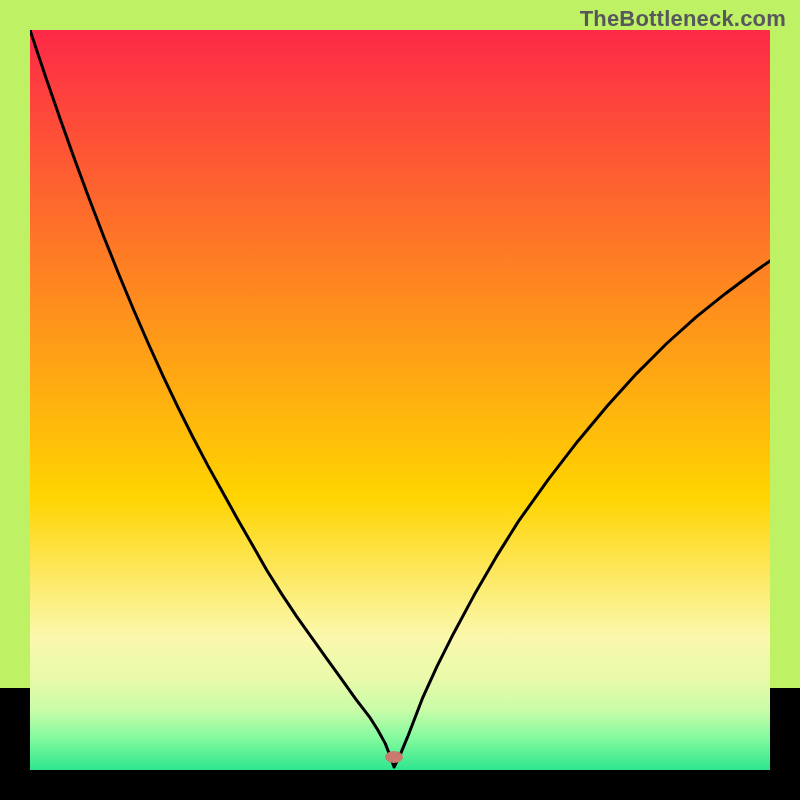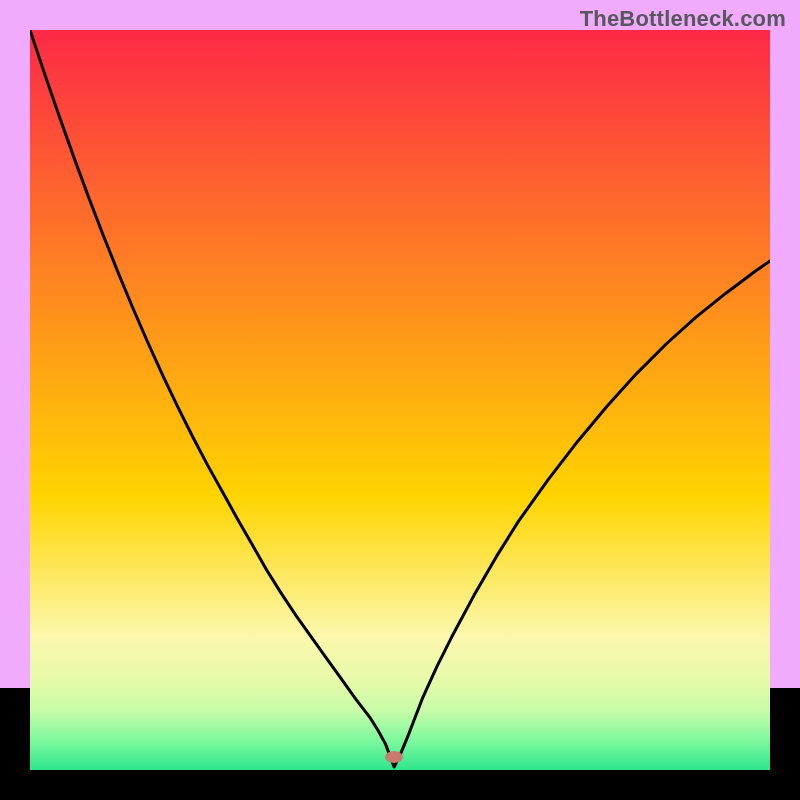--- a/index.html
+++ b/index.html
@@ -1,21 +1,21 @@
 <!DOCTYPE html>
 <html><head>
 <meta charset="utf-8">
 <style>
   * { margin: 0; padding: 0; box-sizing: border-box; }
   html, body { width: 800px; height: 800px; overflow: hidden; background: #000; }
   .frame {
     position: relative;
     width: 800px;
     height: 688px;
-    background: #f0abfc;
+    background: #bef264;
   }
   .watermark {
     position: absolute;
     top: 6px;
     right: 14px;
     font-family: Arial, Helvetica, sans-serif;
     font-size: 22px;
     font-weight: 600;
     color: #57575d;
     letter-spacing: 0.2px;

